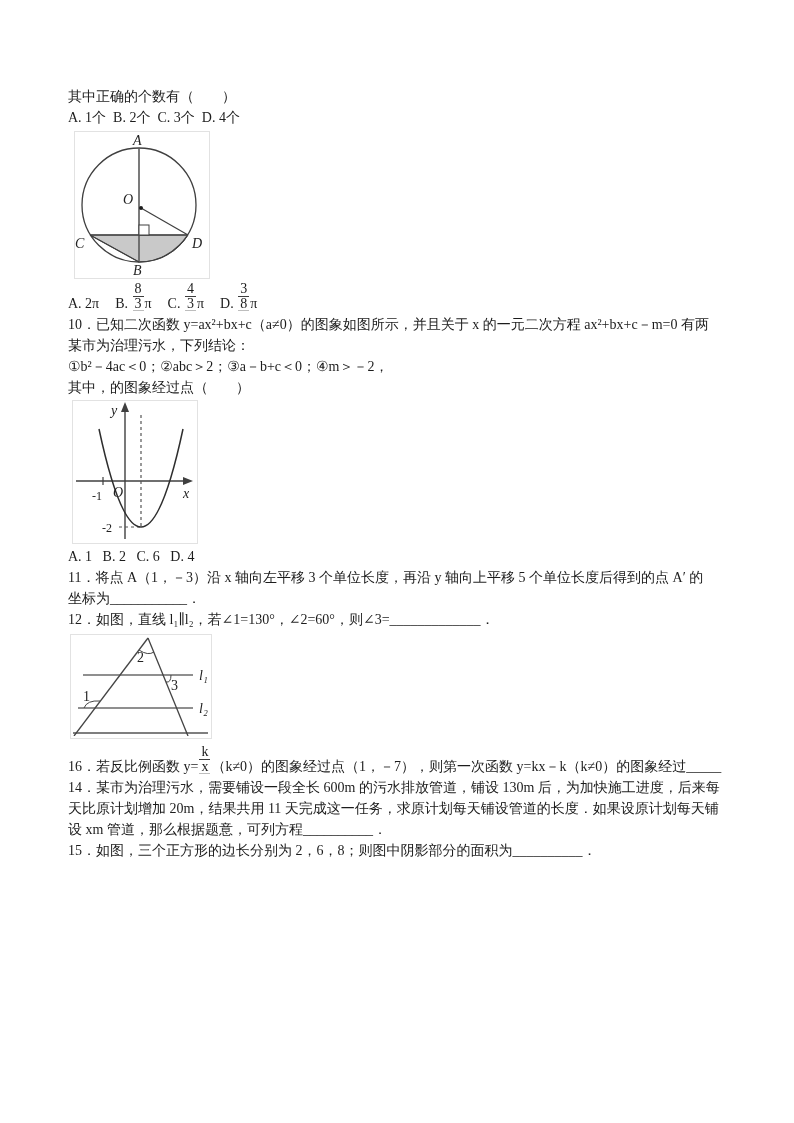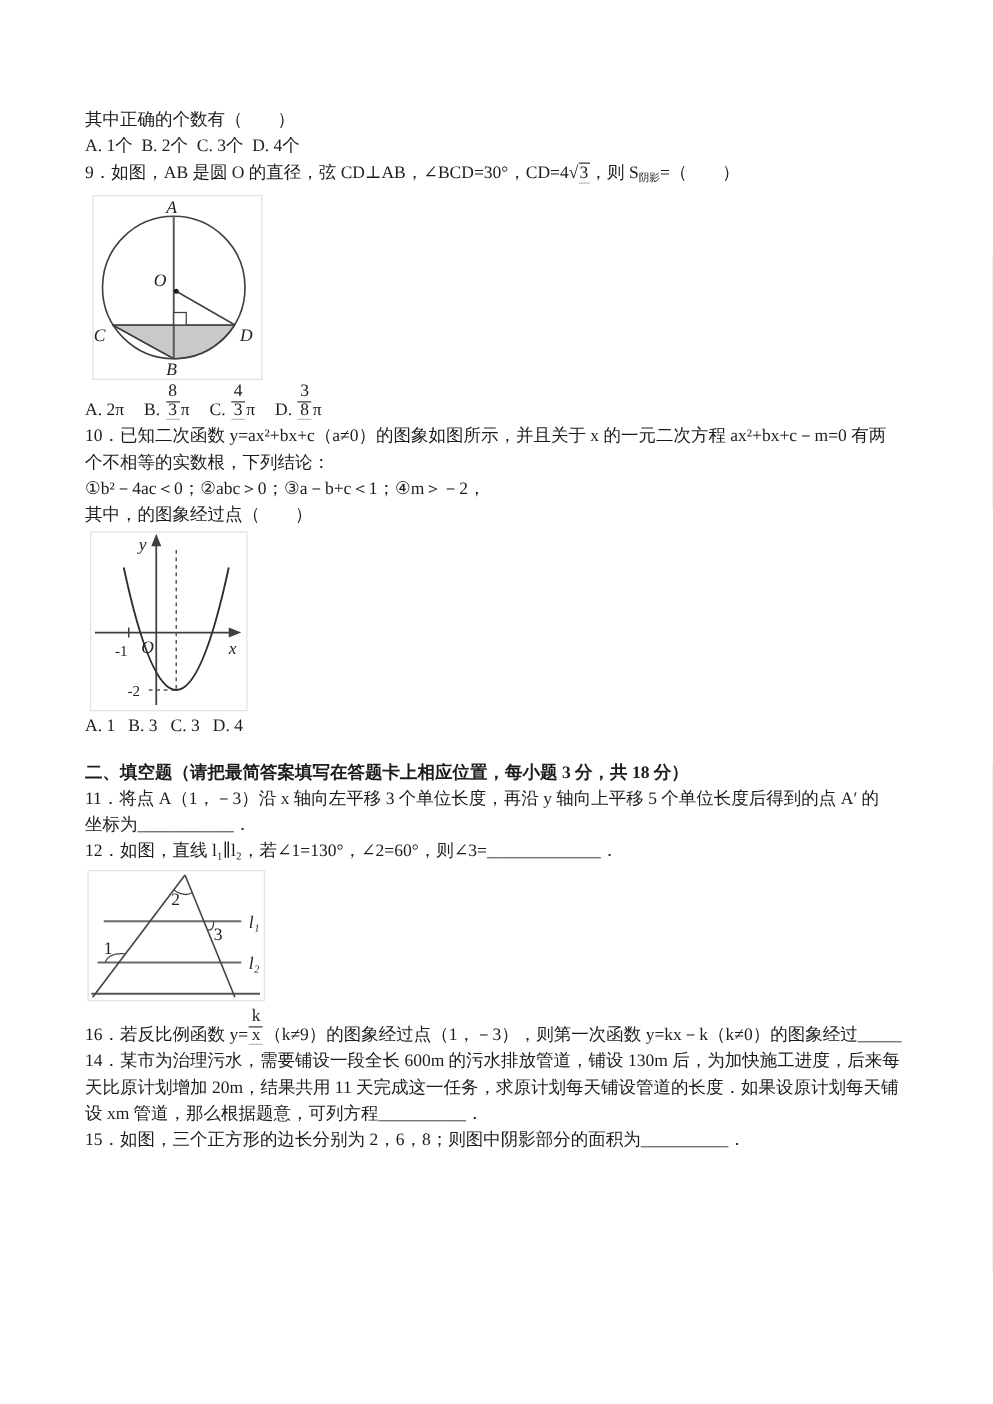--- a/index.html
+++ b/index.html
@@ -30,21 +30,20 @@
 </style>
 </head>
 <body>
 
 <div class="page">
   <div class="content">
 
     <div class="line"><span>其中正确的个数有（　　）</span></div>
     <div class="line"><span>A. 1个  B. 2个  C. 3个  D. 4个</span></div>
 
-    <div class="line"><span>9．如图，AB 是圆 O 的直径，弦 CD⊥AB，∠BCD=30°，CD=4</span><span class="radical">√</span><span class="radicand">3</span><span>，则 S</span><span class="ssub">阴影</span><span>=（　　）</span></div>
 
     <div class="figure fig-circle">
       <svg width="132" height="144" viewBox="0 0 132 144">
         <path d="M15,103 L113,103 A57,57 0 0 1 64,130 Z" fill="#c9c9c9" stroke="#4a4a4a" stroke-width="1"></path>
         <circle cx="64" cy="73" r="57" fill="none" stroke="#3f3f3f" stroke-width="1.3"></circle>
         <line x1="64" y1="16" x2="64" y2="130" stroke="#5a5a5a" stroke-width="1.6"></line>
         <line x1="15" y1="103" x2="113" y2="103" stroke="#4a4a4a" stroke-width="1.4"></line>
         <line x1="66" y1="76" x2="113" y2="103" stroke="#3f3f3f" stroke-width="1.2"></line>
         <line x1="15" y1="103" x2="64" y2="130" stroke="#3f3f3f" stroke-width="1.2"></line>
         <rect x="64" y="93" width="10" height="10" fill="#ffffff" stroke="#3f3f3f" stroke-width="1"></rect>
@@ -53,45 +52,44 @@
         <text class="it" x="58" y="143">B</text>
         <text class="it" x="0" y="116">C</text>
         <text class="it" x="117" y="116">D</text>
         <text class="it" x="48" y="72">O</text>
       </svg>
     </div>
 
     <div class="line"><span class="opt">A. 2π</span><span class="opt"><span>B. </span><span class="frac"><span class="num">8</span><span class="den">3</span></span><span>π</span></span><span class="opt"><span>C. </span><span class="frac"><span class="num">4</span><span class="den">3</span></span><span>π</span></span><span class="opt"><span>D. </span><span class="frac"><span class="num">3</span><span class="den">8</span></span><span>π</span></span></div>
 
     <div class="line"><span>10．已知二次函数 y=ax²+bx+c（a≠0）的图象如图所示，并且关于 x 的一元二次方程 ax²+bx+c－m=0 有两</span></div>
-    <div class="line"><span>个不相等的实数根，下列结论：</span></div>
-    <div class="line"><span>①b²－4ac＜0；②abc＞0；③a－b+c＜1；④m＞－2，</span></div>
+    <div class="line"><span>某市为治理污水，下列结论：</span></div>
+    <div class="line"><span>①b²－4ac＜0；②abc＞2；③a－b+c＜0；④m＞－2，</span></div>
     <div class="line"><span>其中，的图象经过点（　　）</span></div>
 
     <div class="figure fig-parab">
       <svg width="122" height="140" viewBox="0 0 122 140">
         <line x1="52" y1="6" x2="52" y2="138" stroke="#3f3f3f" stroke-width="1.4"></line>
         <polygon points="52,1 48,11 56,11" fill="#3f3f3f"></polygon>
         <line x1="3" y1="80" x2="116" y2="80" stroke="#3f3f3f" stroke-width="1.4"></line>
         <polygon points="120,80 110,76 110,84" fill="#3f3f3f"></polygon>
         <line x1="30" y1="76" x2="30" y2="84" stroke="#3f3f3f" stroke-width="1.2"></line>
         <line x1="68" y1="14" x2="68" y2="128" stroke="#555" stroke-width="1.2" stroke-dasharray="3,3"></line>
         <line x1="46" y1="126" x2="68" y2="126" stroke="#555" stroke-width="1.2" stroke-dasharray="3,3"></line>
         <path d="M26,28 Q68,224 110,28" fill="none" stroke="#2e2e2e" stroke-width="1.5"></path>
         <text class="it" x="38" y="14">y</text>
         <text class="it" x="110" y="97">x</text>
         <text class="it" x="40" y="96">O</text>
         <text class="small" x="19" y="99">-1</text>
         <text class="small" x="29" y="131">-2</text>
       </svg>
     </div>
 
-    <div class="line"><span>A. 1   B. 3   C. 3   D. 4</span></div>
+    <div class="line"><span>A. 1   B. 2   C. 6   D. 4</span></div>
 
-    <div class="line bold sec-header"><span>二、填空题（请把最简答案填写在答题卡上相应位置，每小题 3 分，共 18 分）</span></div>
 
     <div class="line"><span>11．将点 A（1，－3）沿 x 轴向左平移 3 个单位长度，再沿 y 轴向上平移 5 个单位长度后得到的点 A′ 的</span></div>
     <div class="line"><span>坐标为___________．</span></div>
 
     <div class="line"><span>12．如图，直线 l₁∥l₂，若∠1=130°，∠2=60°，则∠3=_____________．</span></div>
 
     <div class="figure fig-lines">
       <svg width="138" height="101" viewBox="0 0 138 101">
         <line x1="12" y1="40" x2="122" y2="40" stroke="#6a6a6a" stroke-width="1.7"></line>
         <line x1="7" y1="73" x2="122" y2="73" stroke="#6a6a6a" stroke-width="1.7"></line>
@@ -102,21 +100,21 @@
         <path d="M100,40 Q100,48 95,47" fill="none" stroke="#444" stroke-width="1"></path>
         <path d="M13,73 Q16,65 29,66" fill="none" stroke="#444" stroke-width="1"></path>
         <text x="12" y="66">1</text>
         <text x="66" y="27">2</text>
         <text x="100" y="55">3</text>
         <text class="it" x="128" y="45">l₁</text>
         <text class="it" x="128" y="78">l₂</text>
       </svg>
     </div>
 
-    <div class="line"><span>16．若反比例函数 y=</span><span class="frac"><span class="num">k</span><span class="den">x</span></span><span>（k≠9）的图象经过点（1，－3），则第一次函数 y=kx－k（k≠0）的图象经过_____</span></div>
+    <div class="line"><span>16．若反比例函数 y=</span><span class="frac"><span class="num">k</span><span class="den">x</span></span><span>（k≠0）的图象经过点（1，－7），则第一次函数 y=kx－k（k≠0）的图象经过_____</span></div>
 
     <div class="line"><span>14．某市为治理污水，需要铺设一段全长 600m 的污水排放管道，铺设 130m 后，为加快施工进度，后来每</span></div>
     <div class="line"><span>天比原计划增加 20m，结果共用 11 天完成这一任务，求原计划每天铺设管道的长度．如果设原计划每天铺</span></div>
     <div class="line"><span>设 xm 管道，那么根据题意，可列方程__________．</span></div>
 
     <div class="line"><span>15．如图，三个正方形的边长分别为 2，6，8；则图中阴影部分的面积为__________．</span></div>
 
   </div>
 </div>
 

